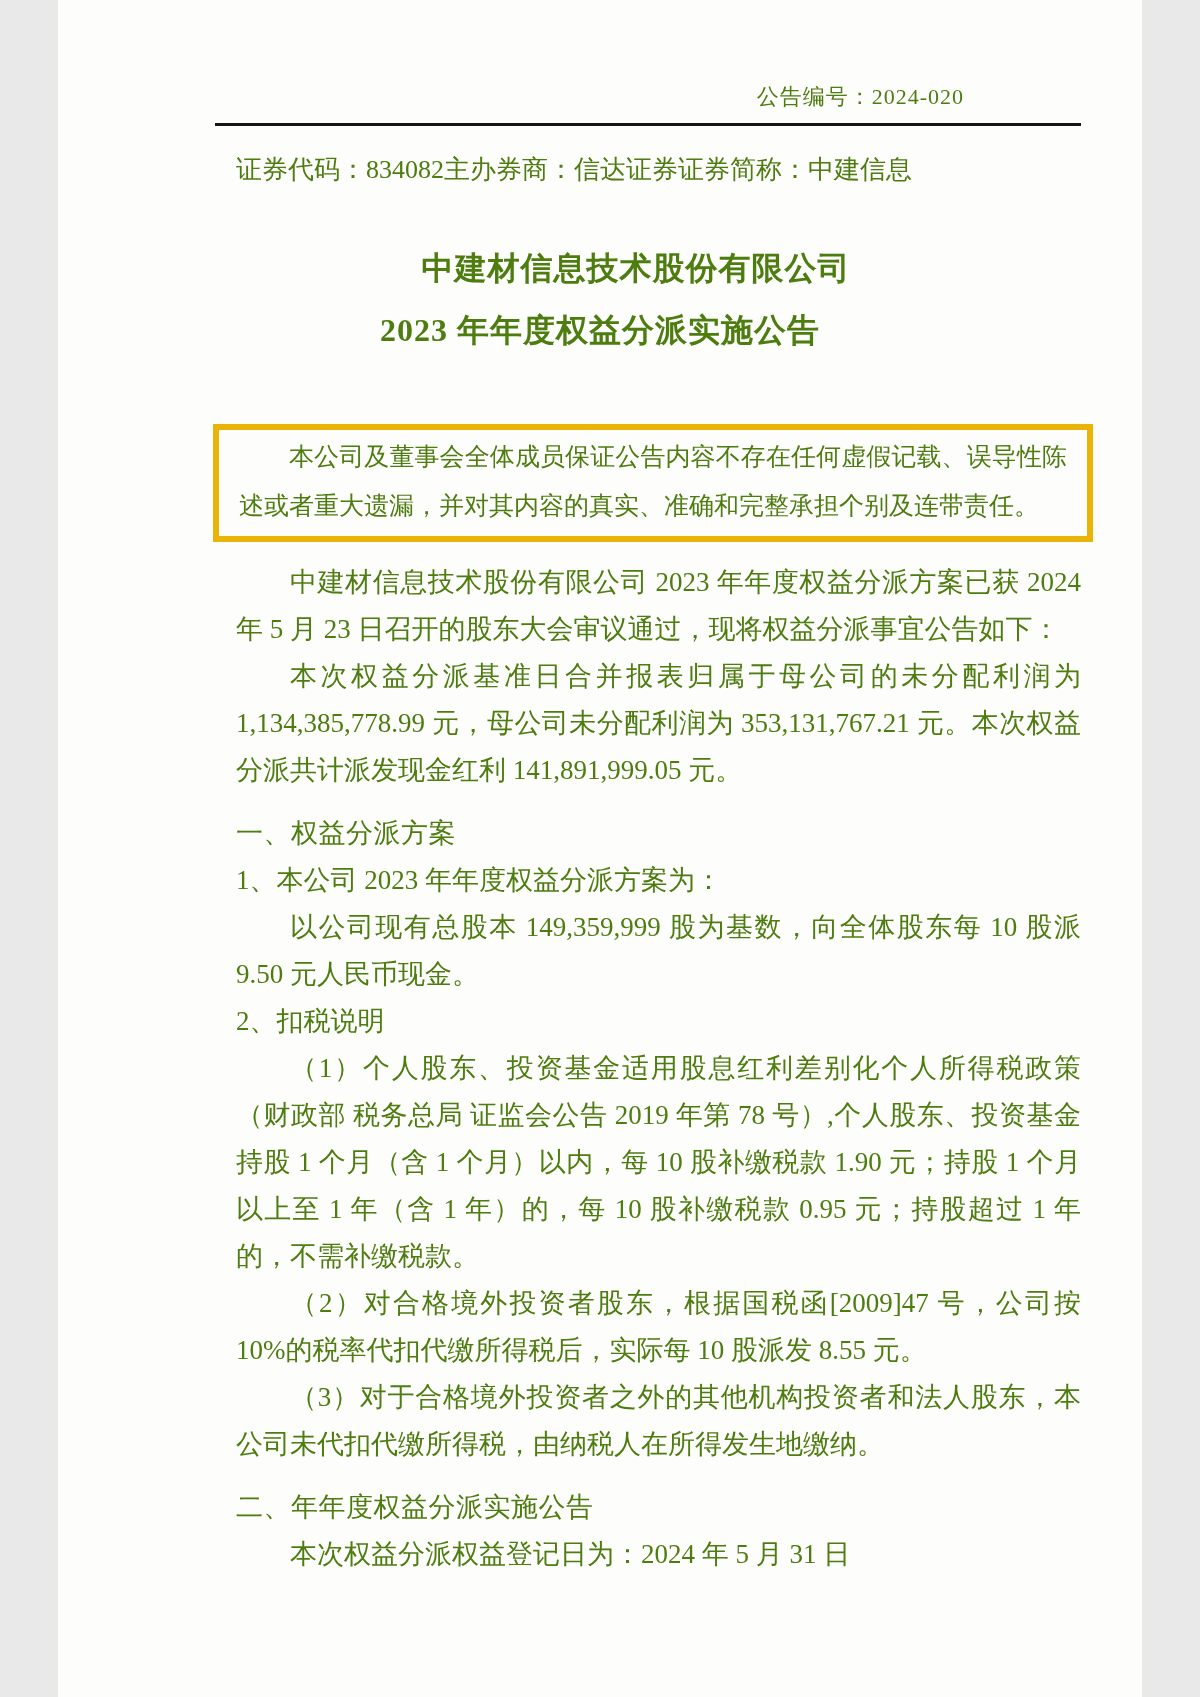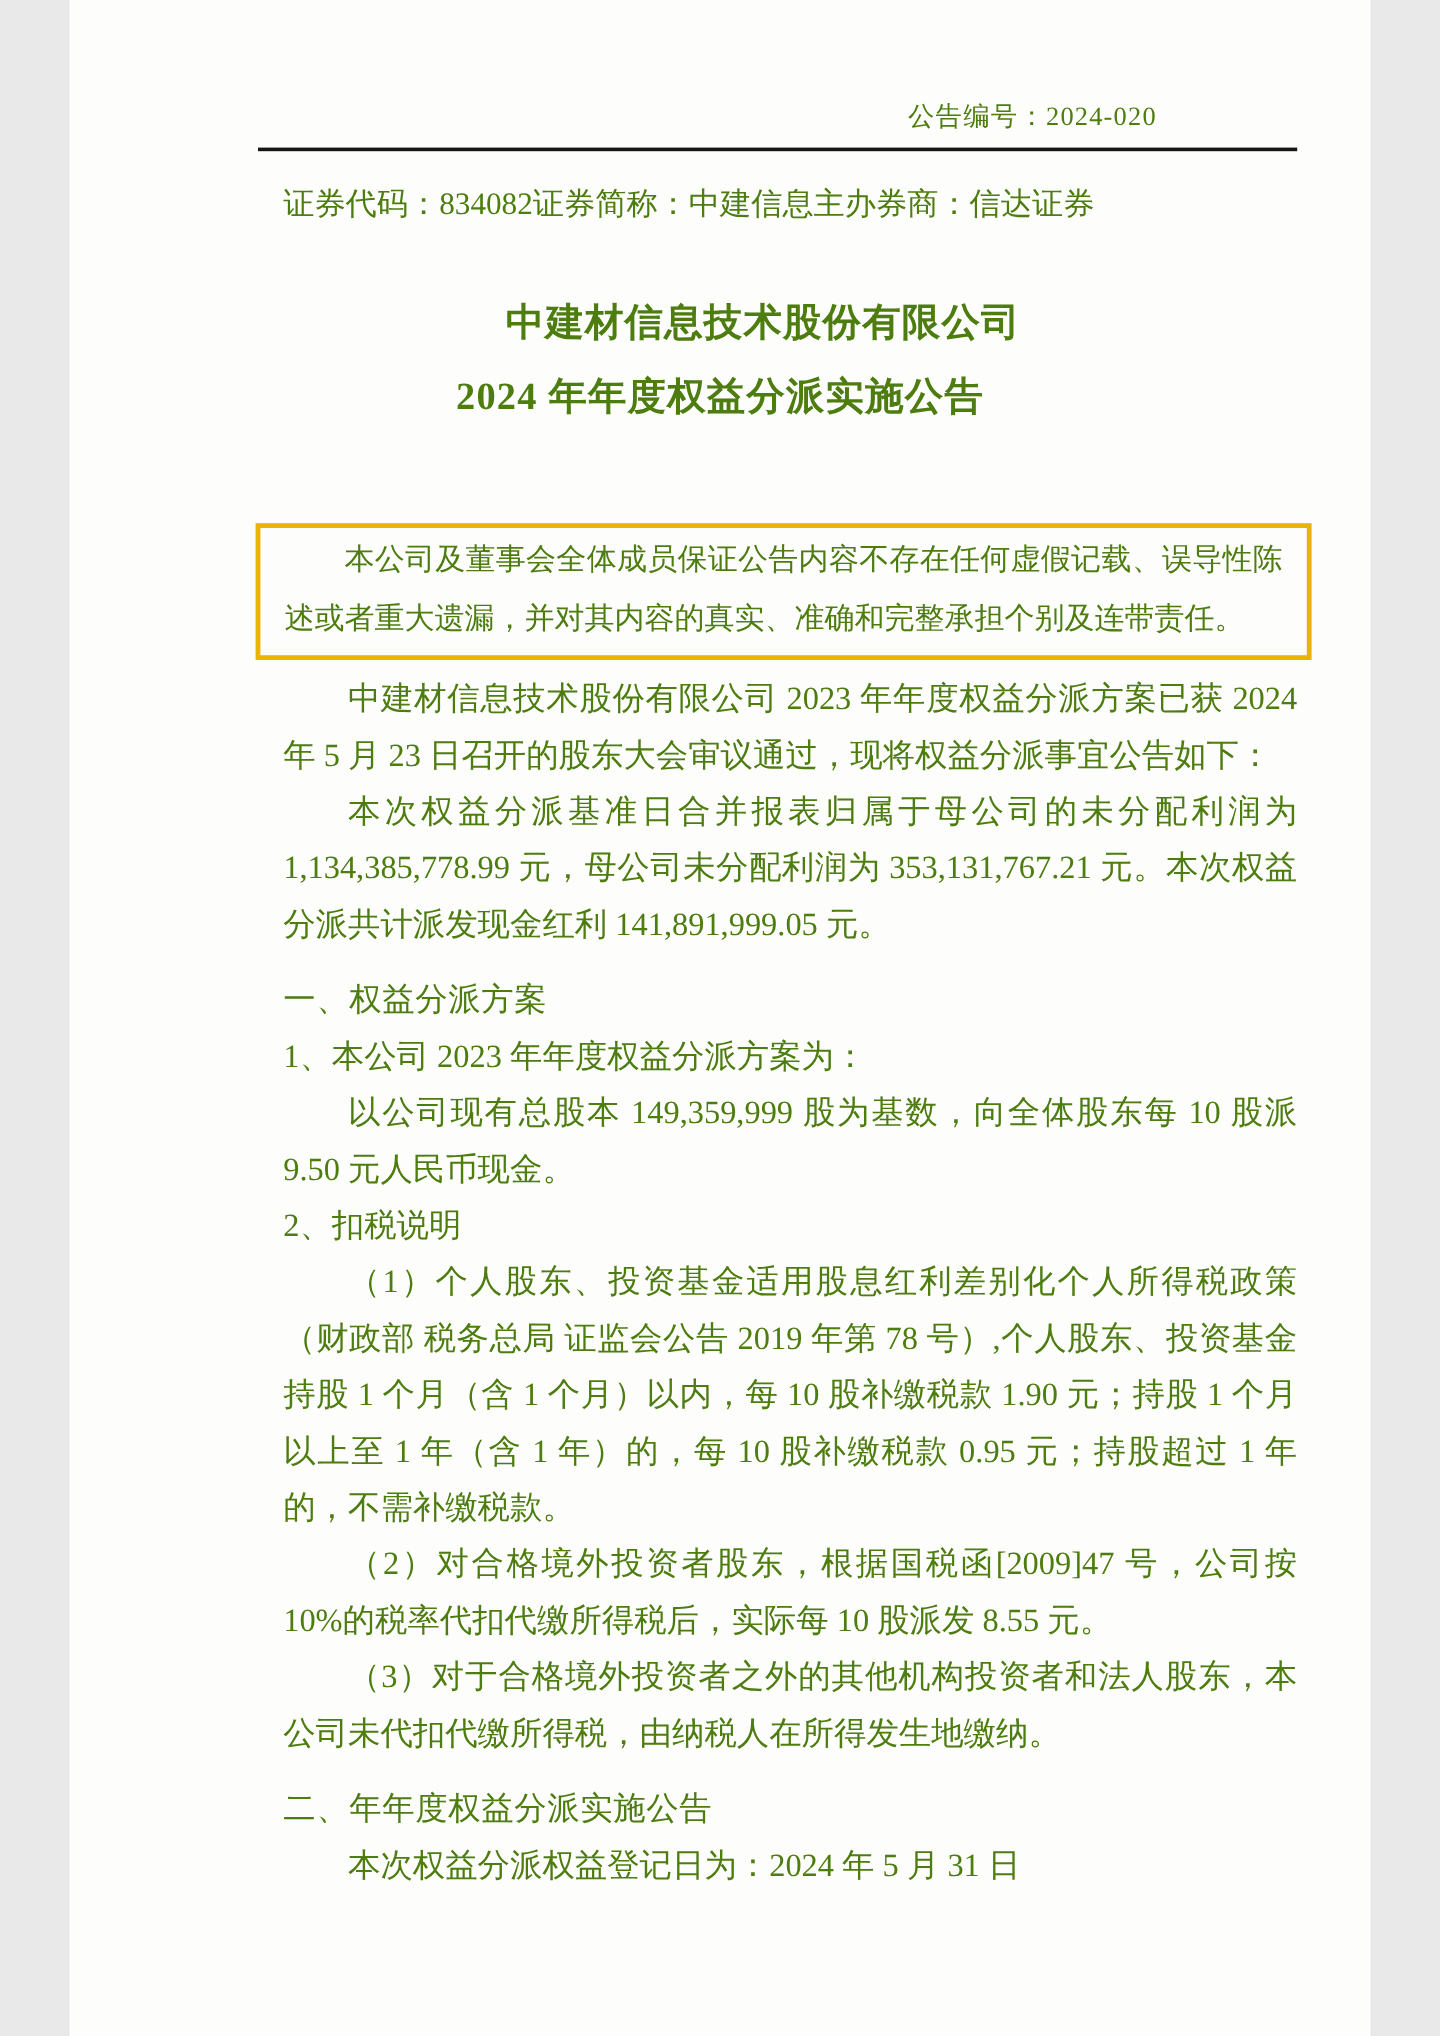--- a/index.html
+++ b/index.html
@@ -26,23 +26,23 @@
     font-size:26px;
   }
   .doc-title {
     position:absolute; left:0; width:100%;
     text-align:center; font-size:32px; font-weight:bold;
     letter-spacing:1px;
   }
   .doc-title.company { top:247px;margin-left:36px; }
   .doc-title.subject { top:309px; }
   .notice-box {
-    position:absolute; top:436px; left:155px; width:880px;
+    position:absolute; top:424px; left:155px; width:880px;
     box-sizing:border-box;
-    border:4px solid #eab308;
+    border:6px solid #eab308;
     padding:2px 20px 6px 20px;
     font-size:25px; line-height:49px;
     text-align:justify; text-indent:2em;
   }
   .body-flow {
     position:absolute; top:559px; left:178px; width:845px;
     font-size:27px; line-height:47px;
     text-align:justify;
   }
   .body-flow p { margin:0; }
@@ -53,27 +53,27 @@
 <body>
 
 <div class="page">
 
   <div class="announce-no">公告编号：2024-020</div>
 
   <div class="top-rule"></div>
 
   <div class="sec-row">
     <span>证券代码：834082</span>
+    <span>主办券商：信达证券</span>
     <span>证券简称：中建信息</span>
-    <span>主办券商：信达证券</span>
   </div>
 
   <div class="doc-title company">中建材信息技术股份有限公司</div>
 
-  <div class="doc-title subject">2024 年年度权益分派实施公告</div>
+  <div class="doc-title subject">2023 年年度权益分派实施公告</div>
 
   <div class="notice-box">
     <span>本公司及董事会全体成员保证公告内容不存在任何虚假记载、误导性陈述或者重大遗漏，并对其内容的真实、准确和完整承担个别及连带责任。</span>
   </div>
 
   <div class="body-flow">
     <p class="ind">中建材信息技术股份有限公司 2023 年年度权益分派方案已获 2024 年 5 月 23 日召开的股东大会审议通过，现将权益分派事宜公告如下：</p>
     <p class="ind">本次权益分派基准日合并报表归属于母公司的未分配利润为 1,134,385,778.99 元，母公司未分配利润为 353,131,767.21 元。本次权益分派共计派发现金红利 141,891,999.05 元。</p>
     <p class="sec-heading">一、权益分派方案</p>
     <p>1、本公司 2023 年年度权益分派方案为：</p>

